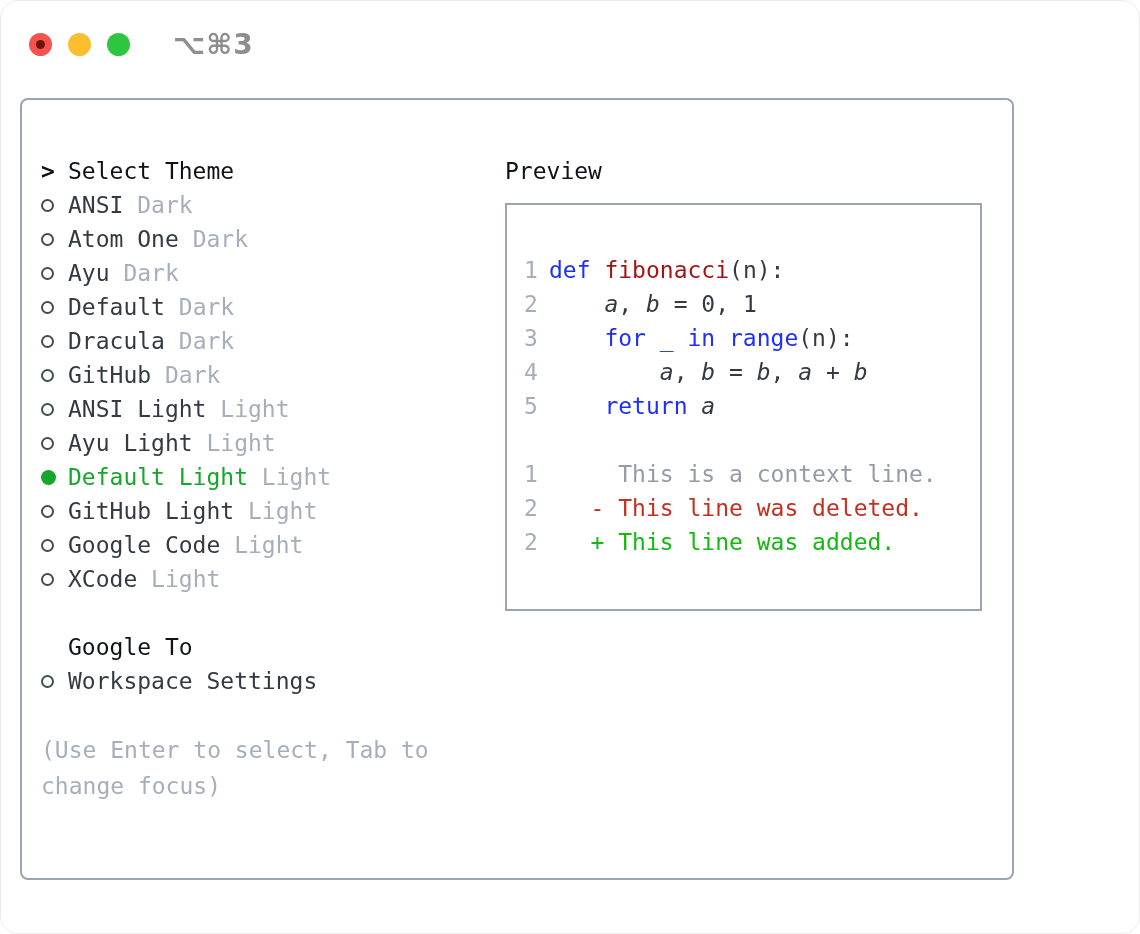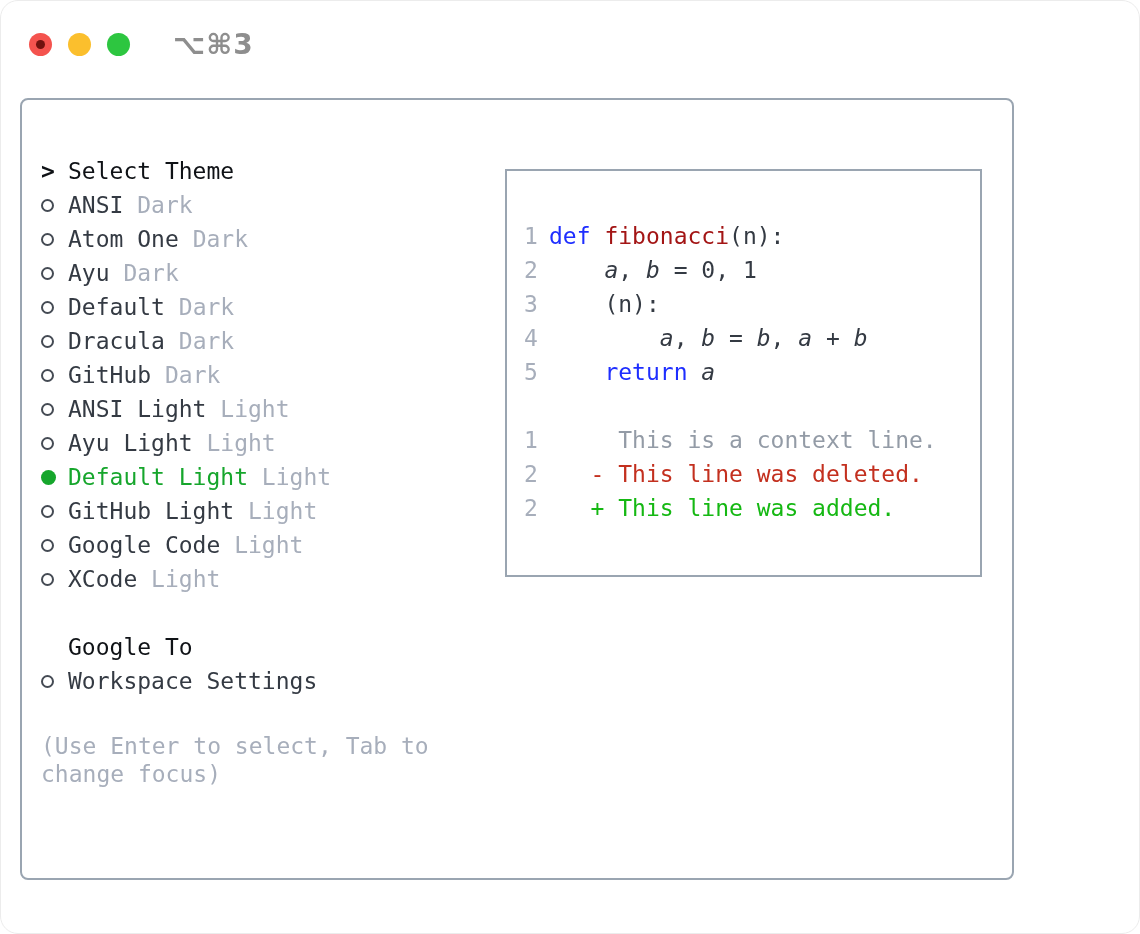--- a/index.html
+++ b/index.html
@@ -38,21 +38,21 @@
   .bullet { width:27px; flex:none; display:flex; align-items:center; }
   .radio { width:13px; height:13px; border:2px solid #454b54; border-radius:50%; background:transparent; }
   .radio.on { width:15px; height:15px; border:none; background:var(--green); }
   .hdr { font-weight:normal; color:var(--header); }
   .caret { width:27px; flex:none; font-weight:bold; color:var(--header); }
   .indent { width:27px; flex:none; }
   .item-name.selected { color:var(--green); }
   .variant { color:var(--muted); }
   .apply-section { margin-top:34px; }
   .help {
-    margin-top:34px; color:var(--muted); font-size:23px; line-height:28px;
+    margin-top:34px; color:var(--muted); font-size:23px; line-height:36px;
     max-width:440px; white-space:normal;
   }
   
   .preview-box {
     margin-top:15px; width:477px; height:408px;
     border:2px solid var(--border); background:#ffffff;
     padding:48px 14px 0 17px;
   }
   .code-row { height:34px; display:flex; align-items:center; font-size:23px; white-space:pre; color:var(--text); }
   .ln { width:14px; flex:none; margin-right:11px; color:var(--muted); }
@@ -105,24 +105,27 @@
         </div>
         <div>
             <div class="row"><span class="bullet"><span class="radio"></span></span><span class="item-name">Workspace Settings</span></div>
           </div>
       </div>
 
       <div class="help">(Use Enter to select, Tab to change focus)</div>
     </div>
 
     <div class="right-col">
+      <div class="row">
+        <span class="hdr">Preview</span>
+      </div>
       <div class="preview-box">
           <div class="code-row"><span class="ln">1</span><span class="kw">def</span><span> </span><span class="fn">fibonacci</span><span>(n):</span></div>
           <div class="code-row"><span class="ln">2</span><span>    </span><span class="var">a</span><span>, </span><span class="var">b</span><span> = 0, 1</span></div>
-          <div class="code-row"><span class="ln">3</span><span>    </span><span>(n):</span></div>
+          <div class="code-row"><span class="ln">3</span><span>    </span><span class="kw">for _ in range</span><span>(n):</span></div>
           <div class="code-row"><span class="ln">4</span><span>        </span><span class="var">a</span><span>, </span><span class="var">b</span><span> = </span><span class="var">b</span><span>, </span><span class="var">a</span><span> + </span><span class="var">b</span></div>
           <div class="code-row"><span class="ln">5</span><span>    </span><span class="kw">return</span><span> </span><span class="var">a</span></div>
           <div class="code-row"><span class="ln"></span></div>
           <div class="code-row"><span class="ln">1</span><span class="ctx">     This is a context line.</span></div>
           <div class="code-row"><span class="ln">2</span><span class="del">   - This line was deleted.</span></div>
           <div class="code-row"><span class="ln">2</span><span class="add">   + This line was added.</span></div>
         </div>
     </div>
 
   </div>

